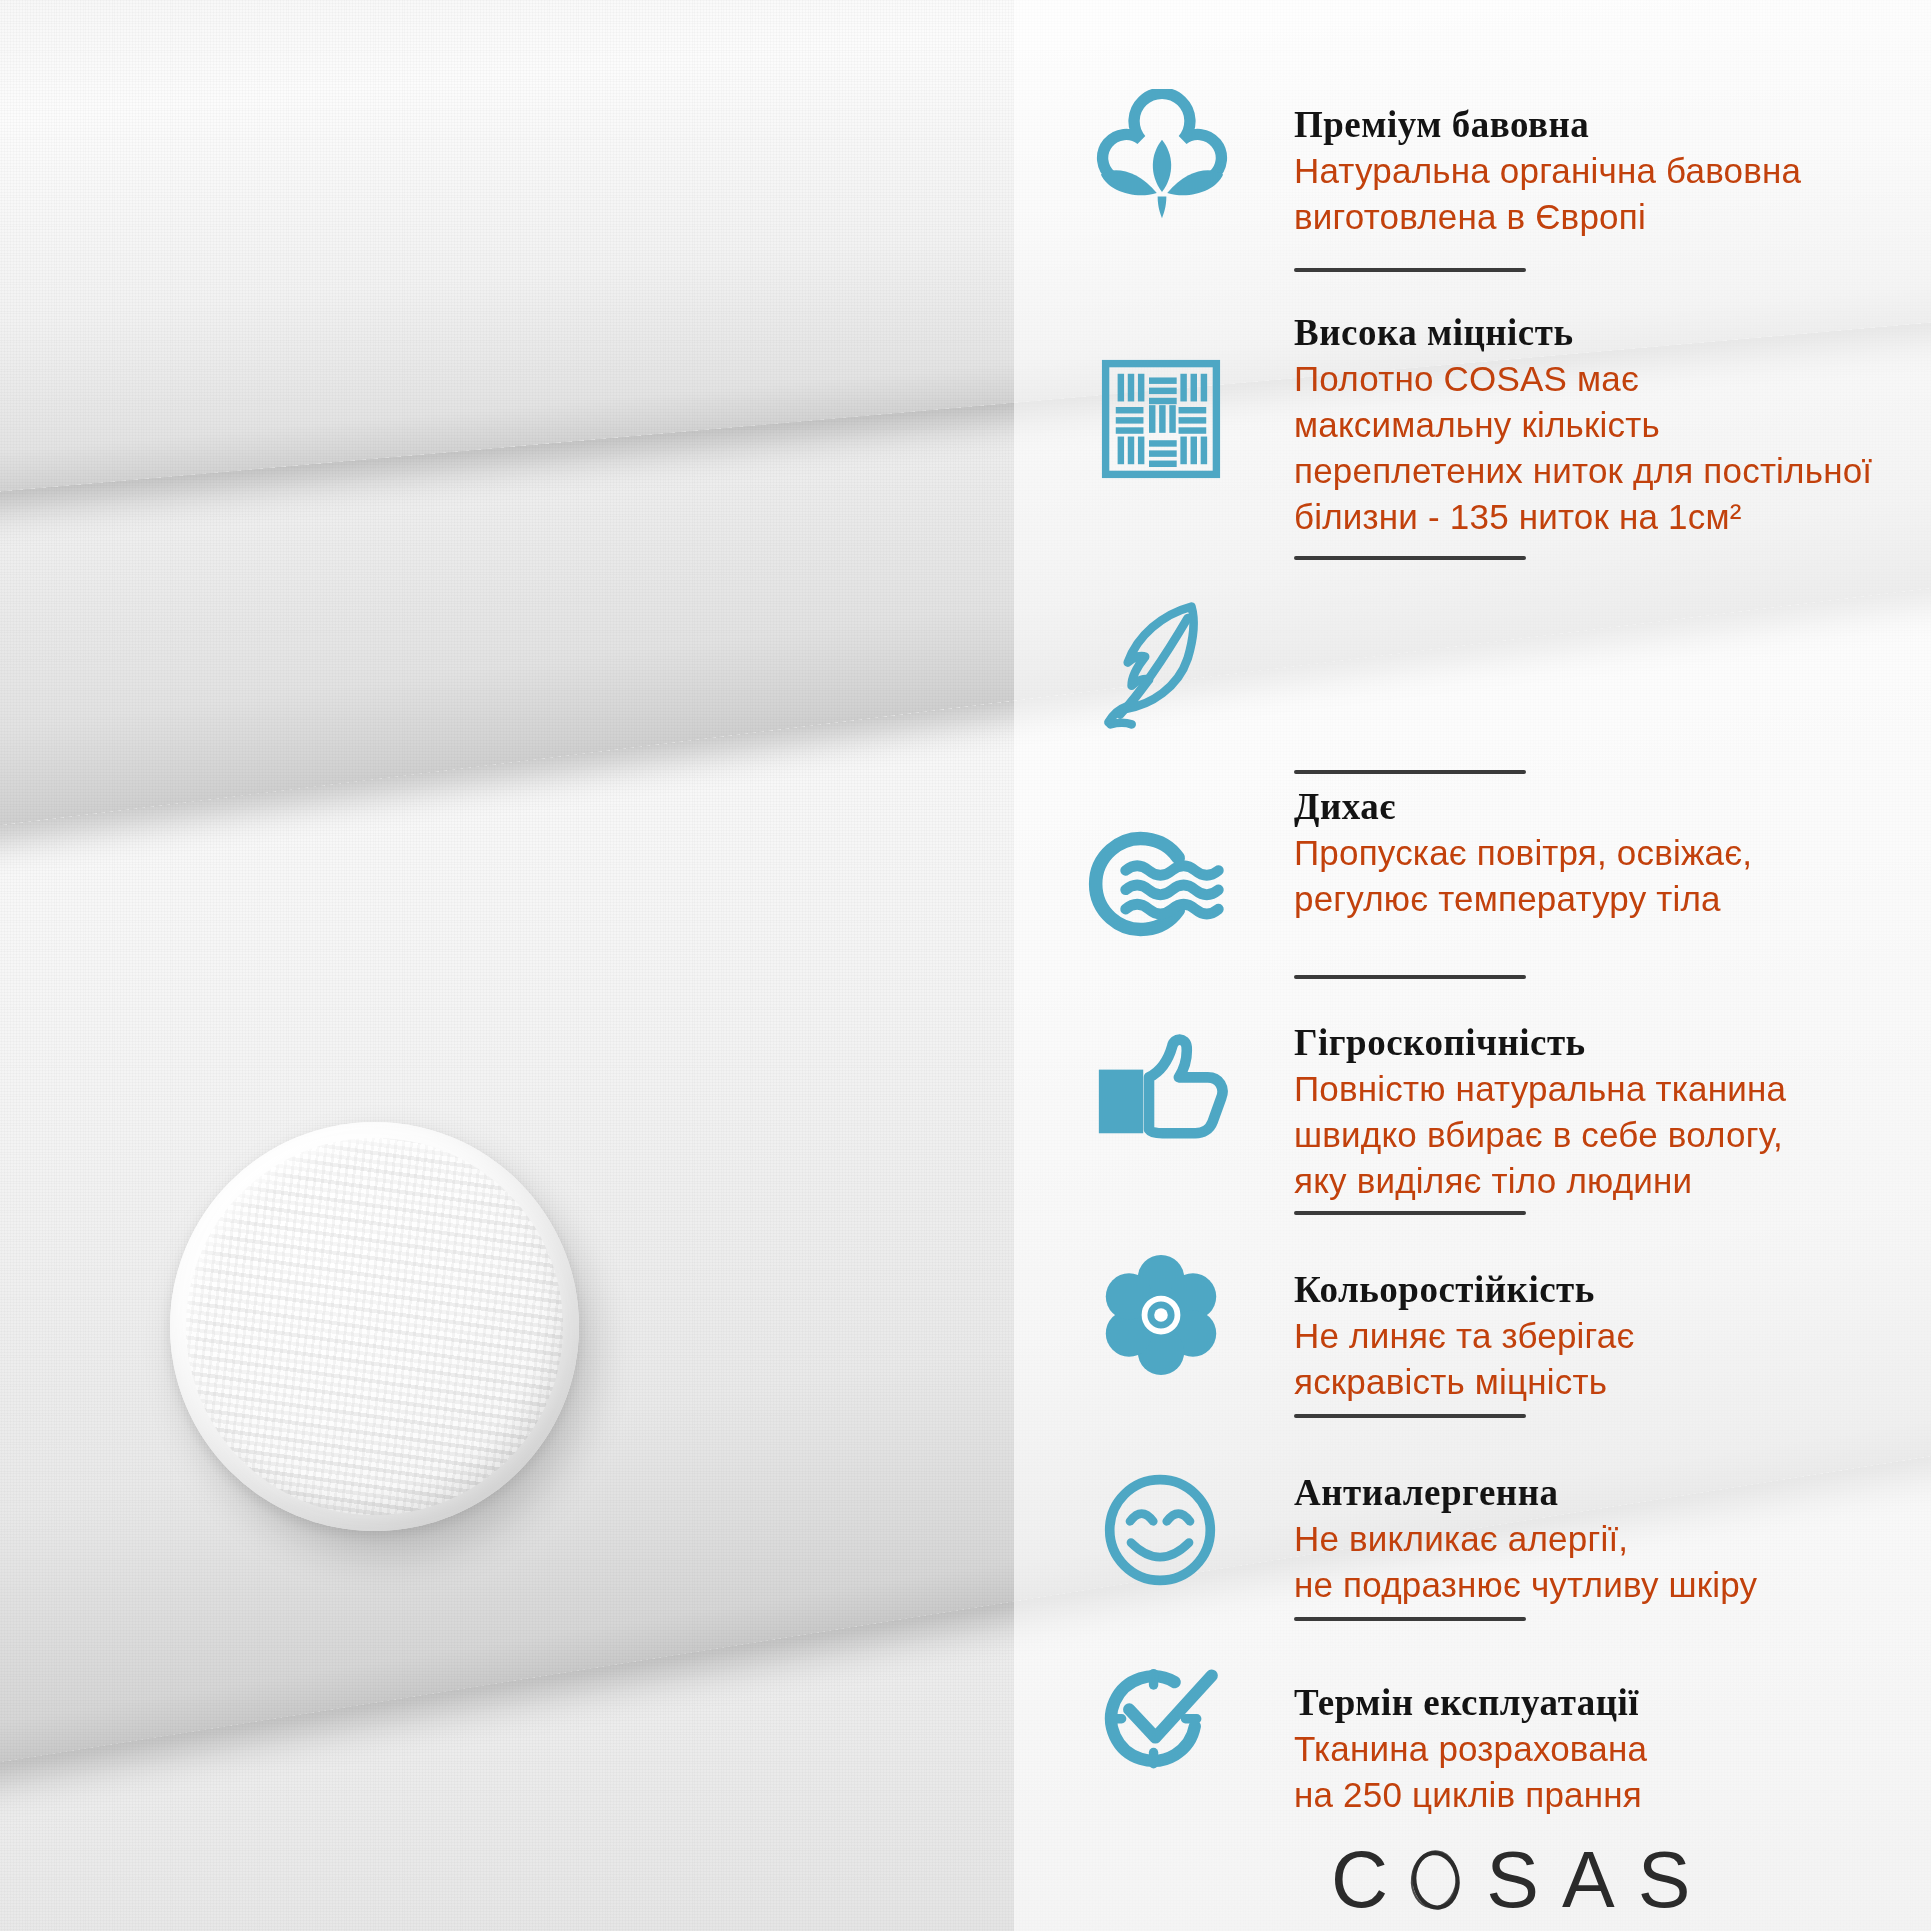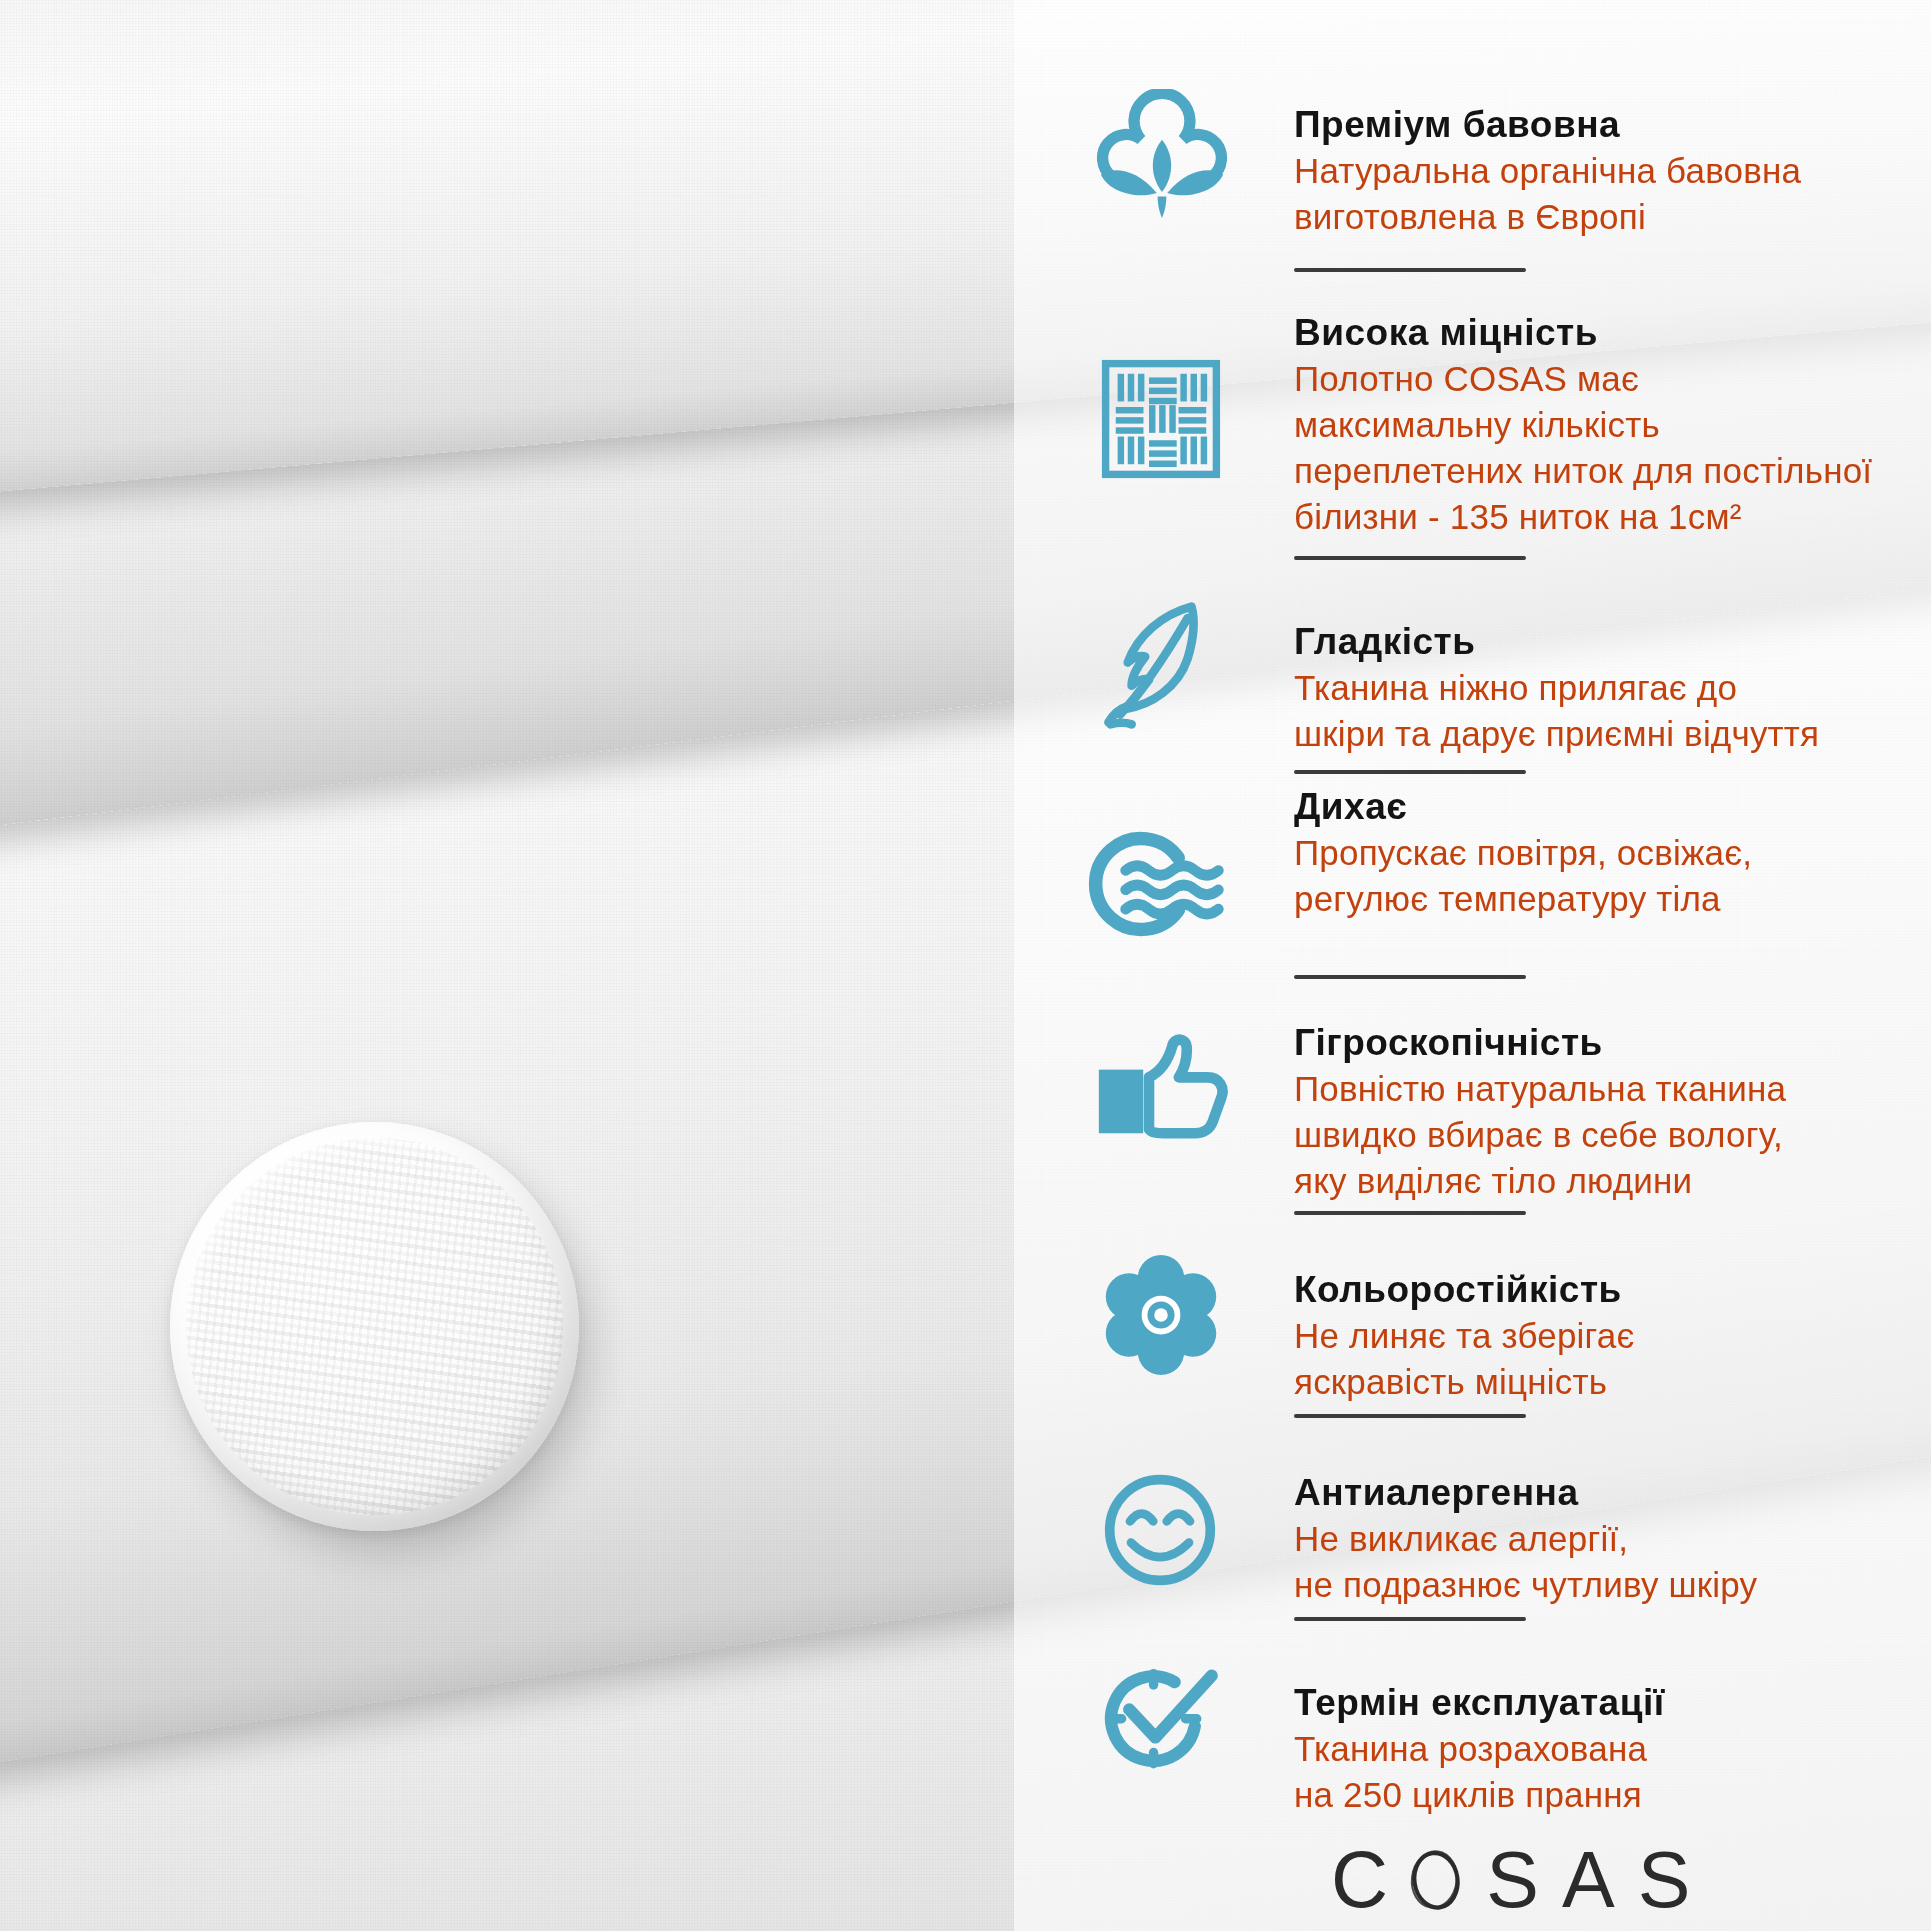--- a/index.html
+++ b/index.html
@@ -36,21 +36,21 @@
       repeating-linear-gradient(96deg, rgba(180,180,180,0.20) 0 2.9px, rgba(255,255,255,0) 2.9px 7.7px),
       repeating-linear-gradient(8deg, rgba(185,185,185,0.30) 0 3.9px, rgba(255,255,255,0.95) 3.9px 8.7px,
         rgba(200,200,200,0.25) 8.7px 12.6px, rgba(255,255,255,0.85) 12.6px 17.4px);}
   .fabric-button::after{
     content:"";position:absolute;inset:0;border-radius:50%;
     box-shadow:inset -11.6px -17.4px 33px rgba(0,0,0,0.10), inset 11.6px 15.4px 27px rgba(255,255,255,0.95);}
   
   .panel{position:absolute;left:1014px;top:0;width:917px;height:1931px;
     background:rgba(255,255,255,0.62);}
   .feature-text{position:absolute;left:280px;width:618px;}
-  .feature-title{font-size:37px;font-weight:bold;color:#141414;line-height:46px;letter-spacing:0.5px;}
+  .feature-title{font-size:37px;font-weight:bold;color:#141414;line-height:46px;letter-spacing:0.5px;font-family:Liberation Serif, serif;}
   .feature-line{font-size:35px;color:#c2410c;line-height:46px;letter-spacing:0.2px;}
   .divider{position:absolute;left:280px;width:232px;height:3.9px;background:#3b3b3b;border-radius:1.9px;}
   .icon-box{position:absolute;}
   .icon-box svg{display:block;width:100%;height:100%;}
   
   .logo{position:absolute;left:317px;top:1838px;display:flex;align-items:center;color:#2b2b2b;}
   .logo .lg{font-size:79px;font-weight:400;letter-spacing:23px;line-height:83px;}
   .logo .lg-c{letter-spacing:0;margin-right:19.3px;}
   .logo-o{width:58px;height:77px;margin-right:21px;}
 </style>
@@ -130,25 +130,20 @@
     <div class="divider" style="top:556px"></div>
 
     <div class="icon-box" style="left:77px;top:595px;width:116px;height:137px">
       <svg viewBox="0 0 120 142">
         <path d="M 104 12 C 74 20 48 42 38 70 C 44 64 52 62 56 64 C 48 74 42 84 42 94 C 48 88 56 86 60 88 C 52 98 44 110 36 118 C 62 114 90 96 100 66 C 106 46 108 26 104 12 Z" fill="none" stroke="#4ea7c4" stroke-width="9" stroke-linejoin="round" stroke-linecap="round"></path>
         <path d="M 30 124 C 52 100 80 58 100 24" fill="none" stroke="#4ea7c4" stroke-width="9" stroke-linecap="round"></path>
         <path d="M 18 132 C 24 122 30 118 36 116" fill="none" stroke="#4ea7c4" stroke-width="9" stroke-linecap="round"></path>
         <path d="M 20 134 C 28 132 36 132 42 134" fill="none" stroke="#4ea7c4" stroke-width="9" stroke-linecap="round"></path>
       </svg>
     </div>
-    <div class="feature-text" style="top:619px">
-      <div class="feature-title">Гладкість</div>
-      <div class="feature-line">Тканина ніжно прилягає до</div>
-      <div class="feature-line">шкіри та дарує приємні відчуття</div>
-    </div>
     <div class="divider" style="top:770px"></div>
 
     <div class="icon-box" style="left:71px;top:826px;width:145px;height:116px">
       <svg viewBox="0 0 150 120">
         <path d="M 96.5 33 A 47 47 0 1 0 96.5 87" fill="none" stroke="#4ea7c4" stroke-width="14" stroke-linecap="round"></path>
         <path d="M 42 46 q 12 -10 24 0 t 24 0 t 24 0 t 24 0" fill="none" stroke="#4ea7c4" stroke-width="11" stroke-linecap="round"></path>
         <path d="M 42 66 q 12 -10 24 0 t 24 0 t 24 0 t 24 0" fill="none" stroke="#4ea7c4" stroke-width="11" stroke-linecap="round"></path>
         <path d="M 42 86 q 12 -10 24 0 t 24 0 t 24 0 t 24 0" fill="none" stroke="#4ea7c4" stroke-width="11" stroke-linecap="round"></path>
       </svg>
     </div>

